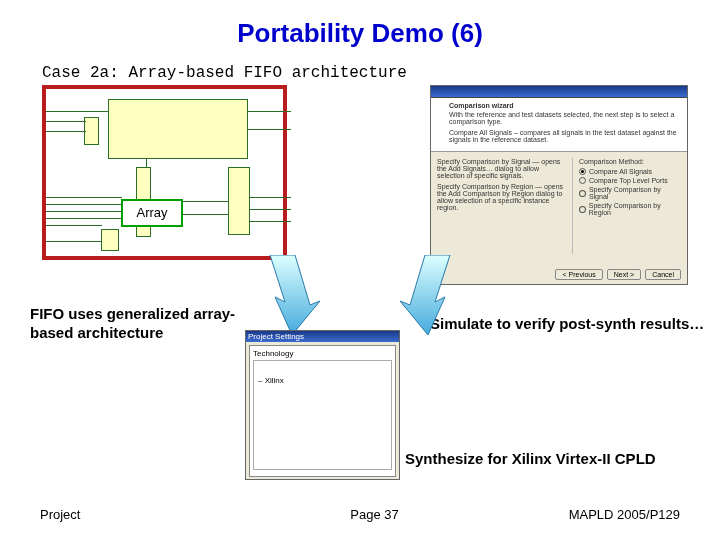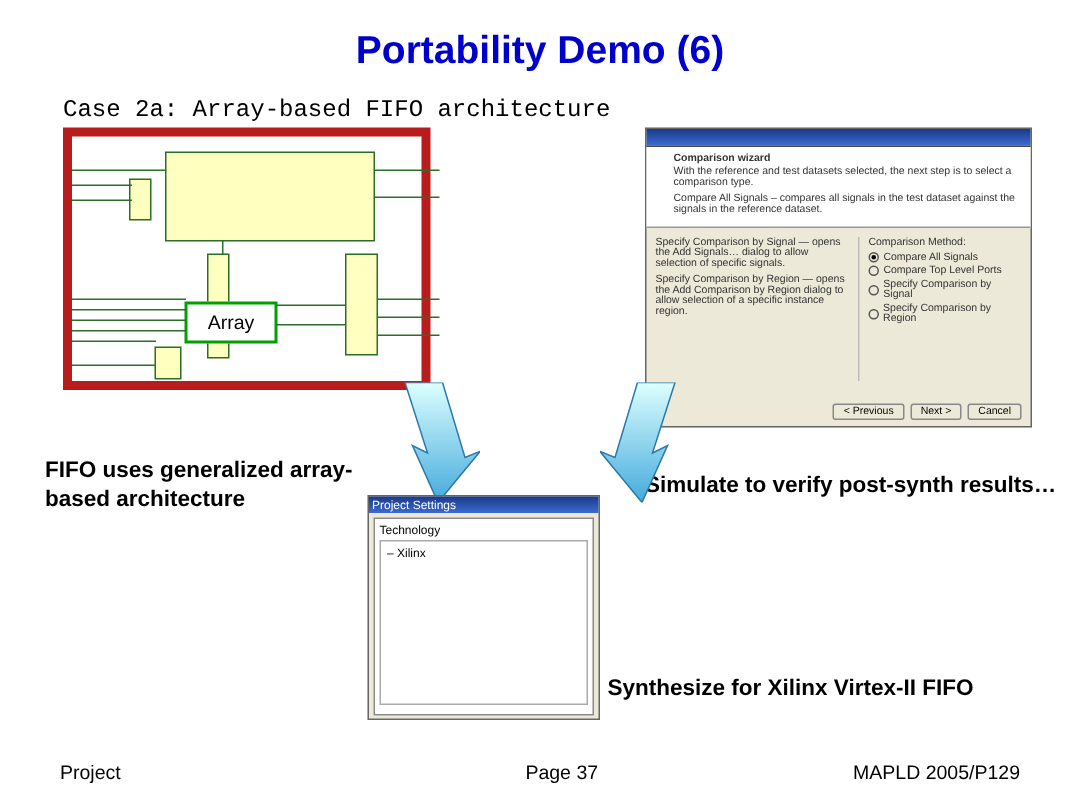--- a/index.html
+++ b/index.html
@@ -26,21 +26,21 @@
     top: 64px;
     font-size: 16px;
     font-family: Liberation Mono, monospace;
   }
   .diagram {
     position: absolute;
     left: 42px;
     top: 85px;
     width: 245px;
     height: 175px;
-    border: 6px solid #b91c1c;
+    border: 4px solid #b91c1c;
     background: #fff;
   }
   .block {
     position: absolute;
     border: 1.5px solid #2a6e2a;
     background: #ffffc0;
   }
   .array-block {
     position: absolute;
     border: 2.5px solid #00a000;
@@ -144,21 +144,21 @@
     font-size:8px;
     color:#000;
   }
   .project .titlebar{
     height:11px;background:linear-gradient(#1a3a8a,#3b6bd0);
     color:#fff;font-size:8px;padding-left:2px;line-height:11px;
   }
   .project .wrap{background:#fff;margin:3px;border:1px solid #888;padding:3px;height:132px;}
   .project .lbl{font-size:8px;margin-bottom:2px;}
   .project .tree{background:#fff;border:1px solid #aaa;padding:2px 2px 2px 4px;height:110px;overflow:hidden;}
-  .project .node{white-space:nowrap;margin:1px 0;}
+  .project .node{white-space:nowrap;margin:13px 0;}
   .project .node.sel{background:#1a3a8a;color:#fff;padding:0 2px;}
   .project .child{padding-left:12px;}
 </style>
 </head>
 <body>
 
 <div class="title">Portability Demo (6)</div>
 
 <div class="case-label">Case 2a: Array-based FIFO architecture</div>
 
@@ -235,21 +235,21 @@
   </div>
   <div class="btns">
     <button>&lt; Previous</button>
     <button>Next &gt;</button>
     <button>Cancel</button>
   </div>
 </div>
 
 <div class="fifo-text">FIFO uses generalized array-based architecture</div>
 <div class="sim-text">Simulate to verify post-synth results…</div>
-<div class="synth-text">Synthesize for Xilinx Virtex-II FIFO</div>
+<div class="synth-text">Synthesize for Xilinx Virtex-II CPLD</div>
 
 <svg class="arrow" style="left:250px;top:255px" width="70" height="80">
   <defs>
       <linearGradient id="g1" x1="0" y1="0" x2="0" y2="1">
         <stop offset="0" stop-color="#dff"></stop>
         <stop offset="1" stop-color="#4ad"></stop>
       </linearGradient>
     </defs>
   <polygon points="20,0 45,0 60,50 70,46 42,80 25,42 35,47" fill="url(#g1)" stroke="#2a7aa8" stroke-width="1"></polygon>
 </svg>

